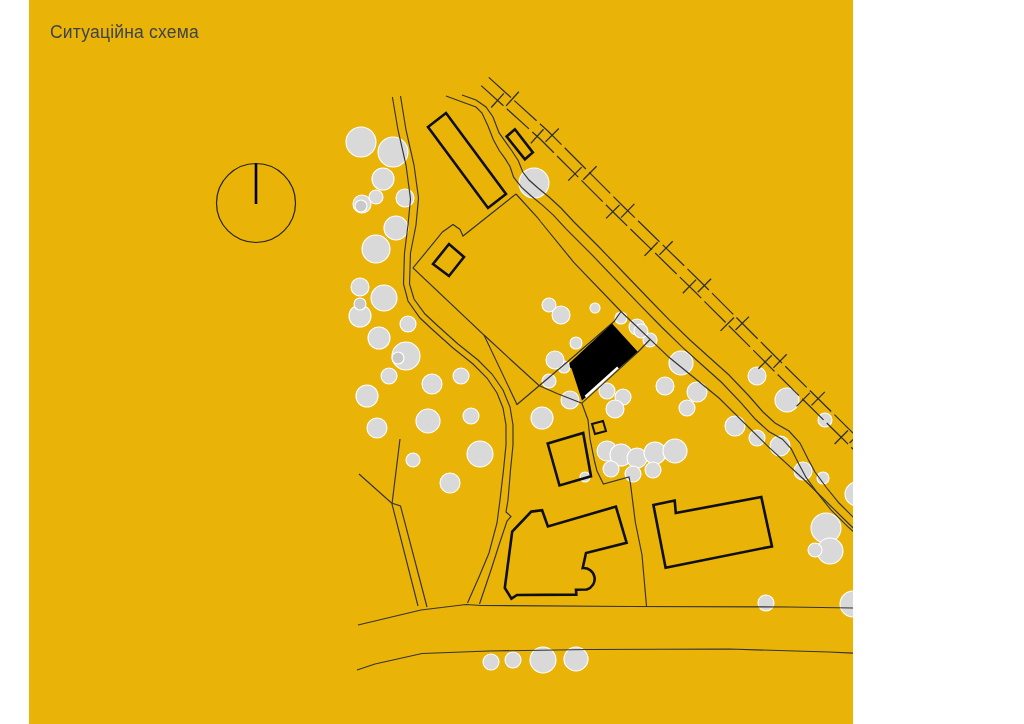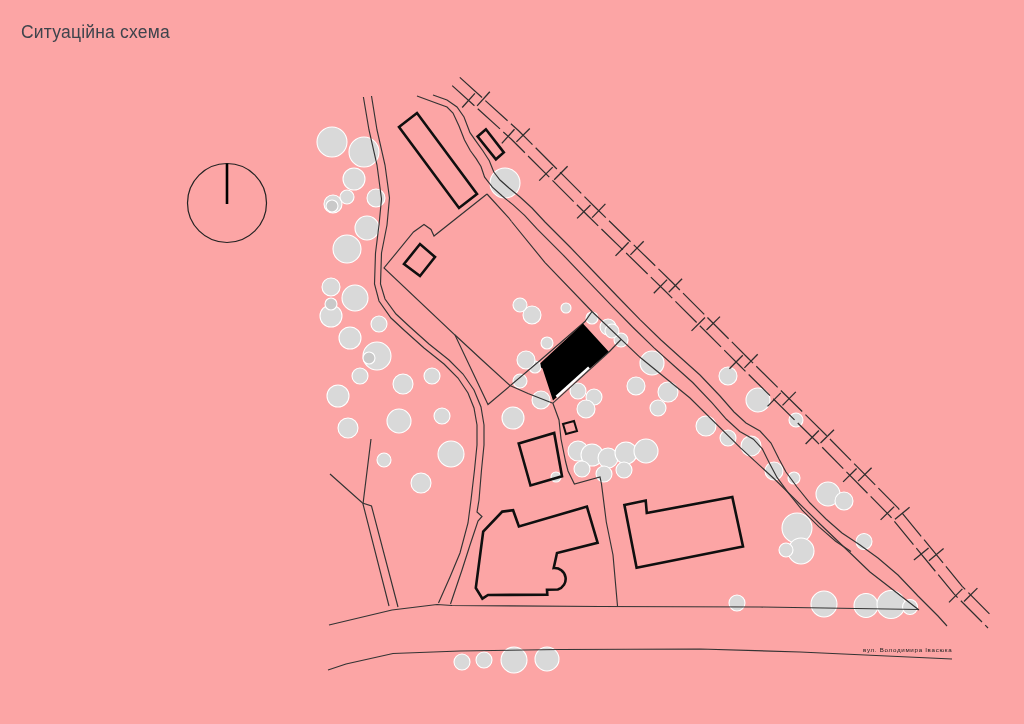--- a/index.html
+++ b/index.html
@@ -1,17 +1,17 @@
 <!DOCTYPE html>
 <html><head>
 <meta charset="utf-8">
 <style>
 html,body{margin:0;padding:0;background:#fff;}
-#page{position:relative;width:1024px;height:724px;background:#fca5a5;overflow:hidden;
-font-family:"Liberation Sans", sans-serif;}
+#page{position:relative;width:824px;height:724px;background:#eab308;overflow:hidden;
+font-family:"Liberation Sans", sans-serif;margin-left:29px;}
 .title{position:absolute;left:21px;top:21.5px;font-size:17.5px;color:#3e444c;letter-spacing:0.2px;}
 </style>
 </head>
 <body>
 <div id="page">
 <svg width="1024" height="724" viewBox="0 0 1024 724" xmlns="http://www.w3.org/2000/svg">
 <g id="trees" fill="#d9d9d9" stroke="#ffffff" stroke-width="1.1">
 <circle cx="332" cy="142" r="15"></circle>
 <circle cx="364" cy="152" r="15"></circle>
 <circle cx="354" cy="179" r="11"></circle>

